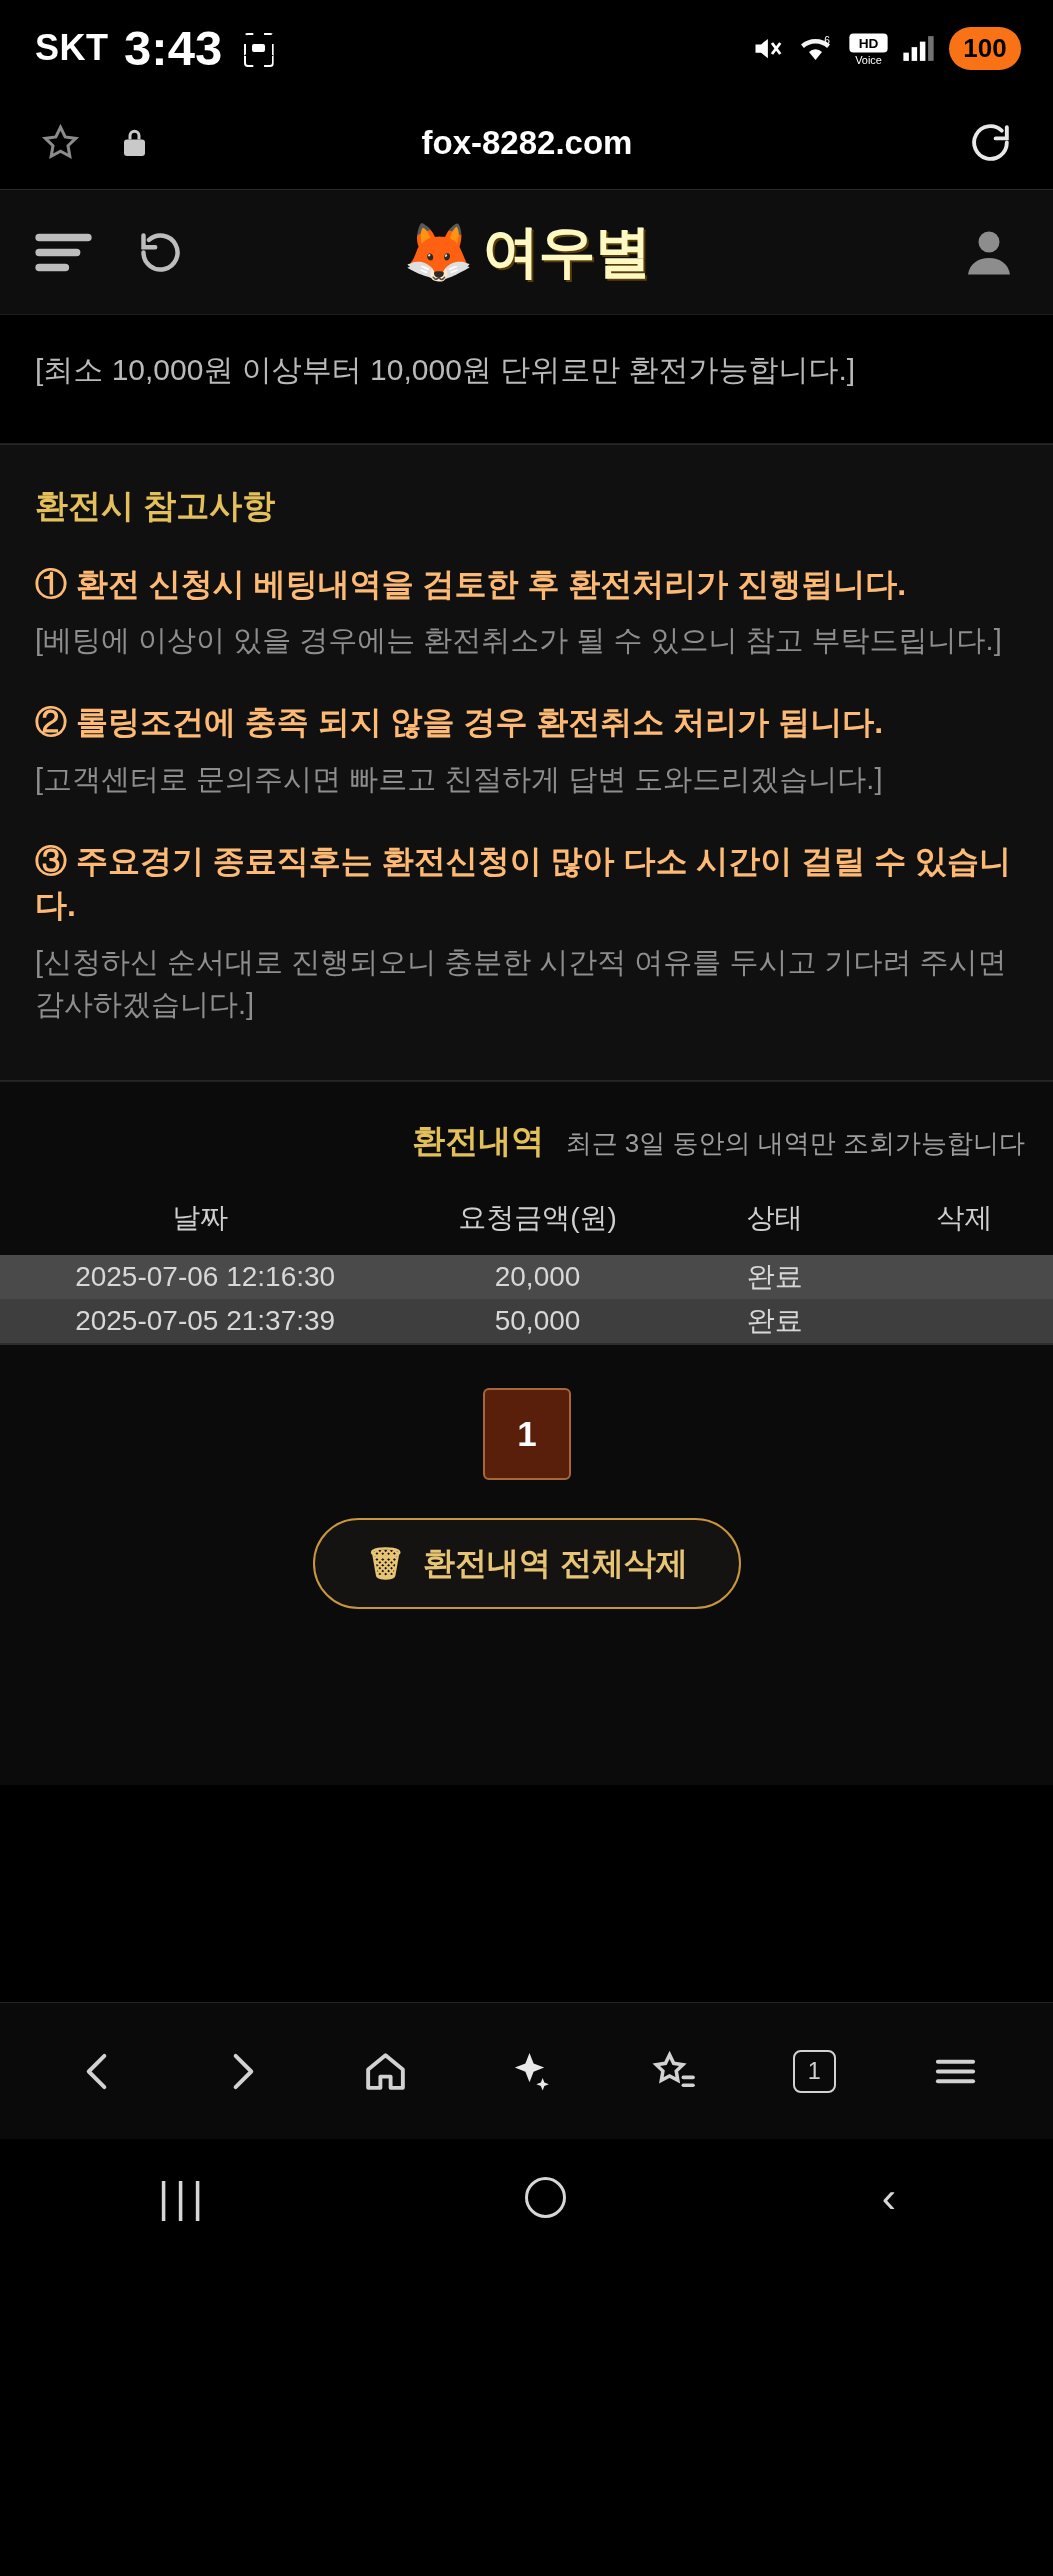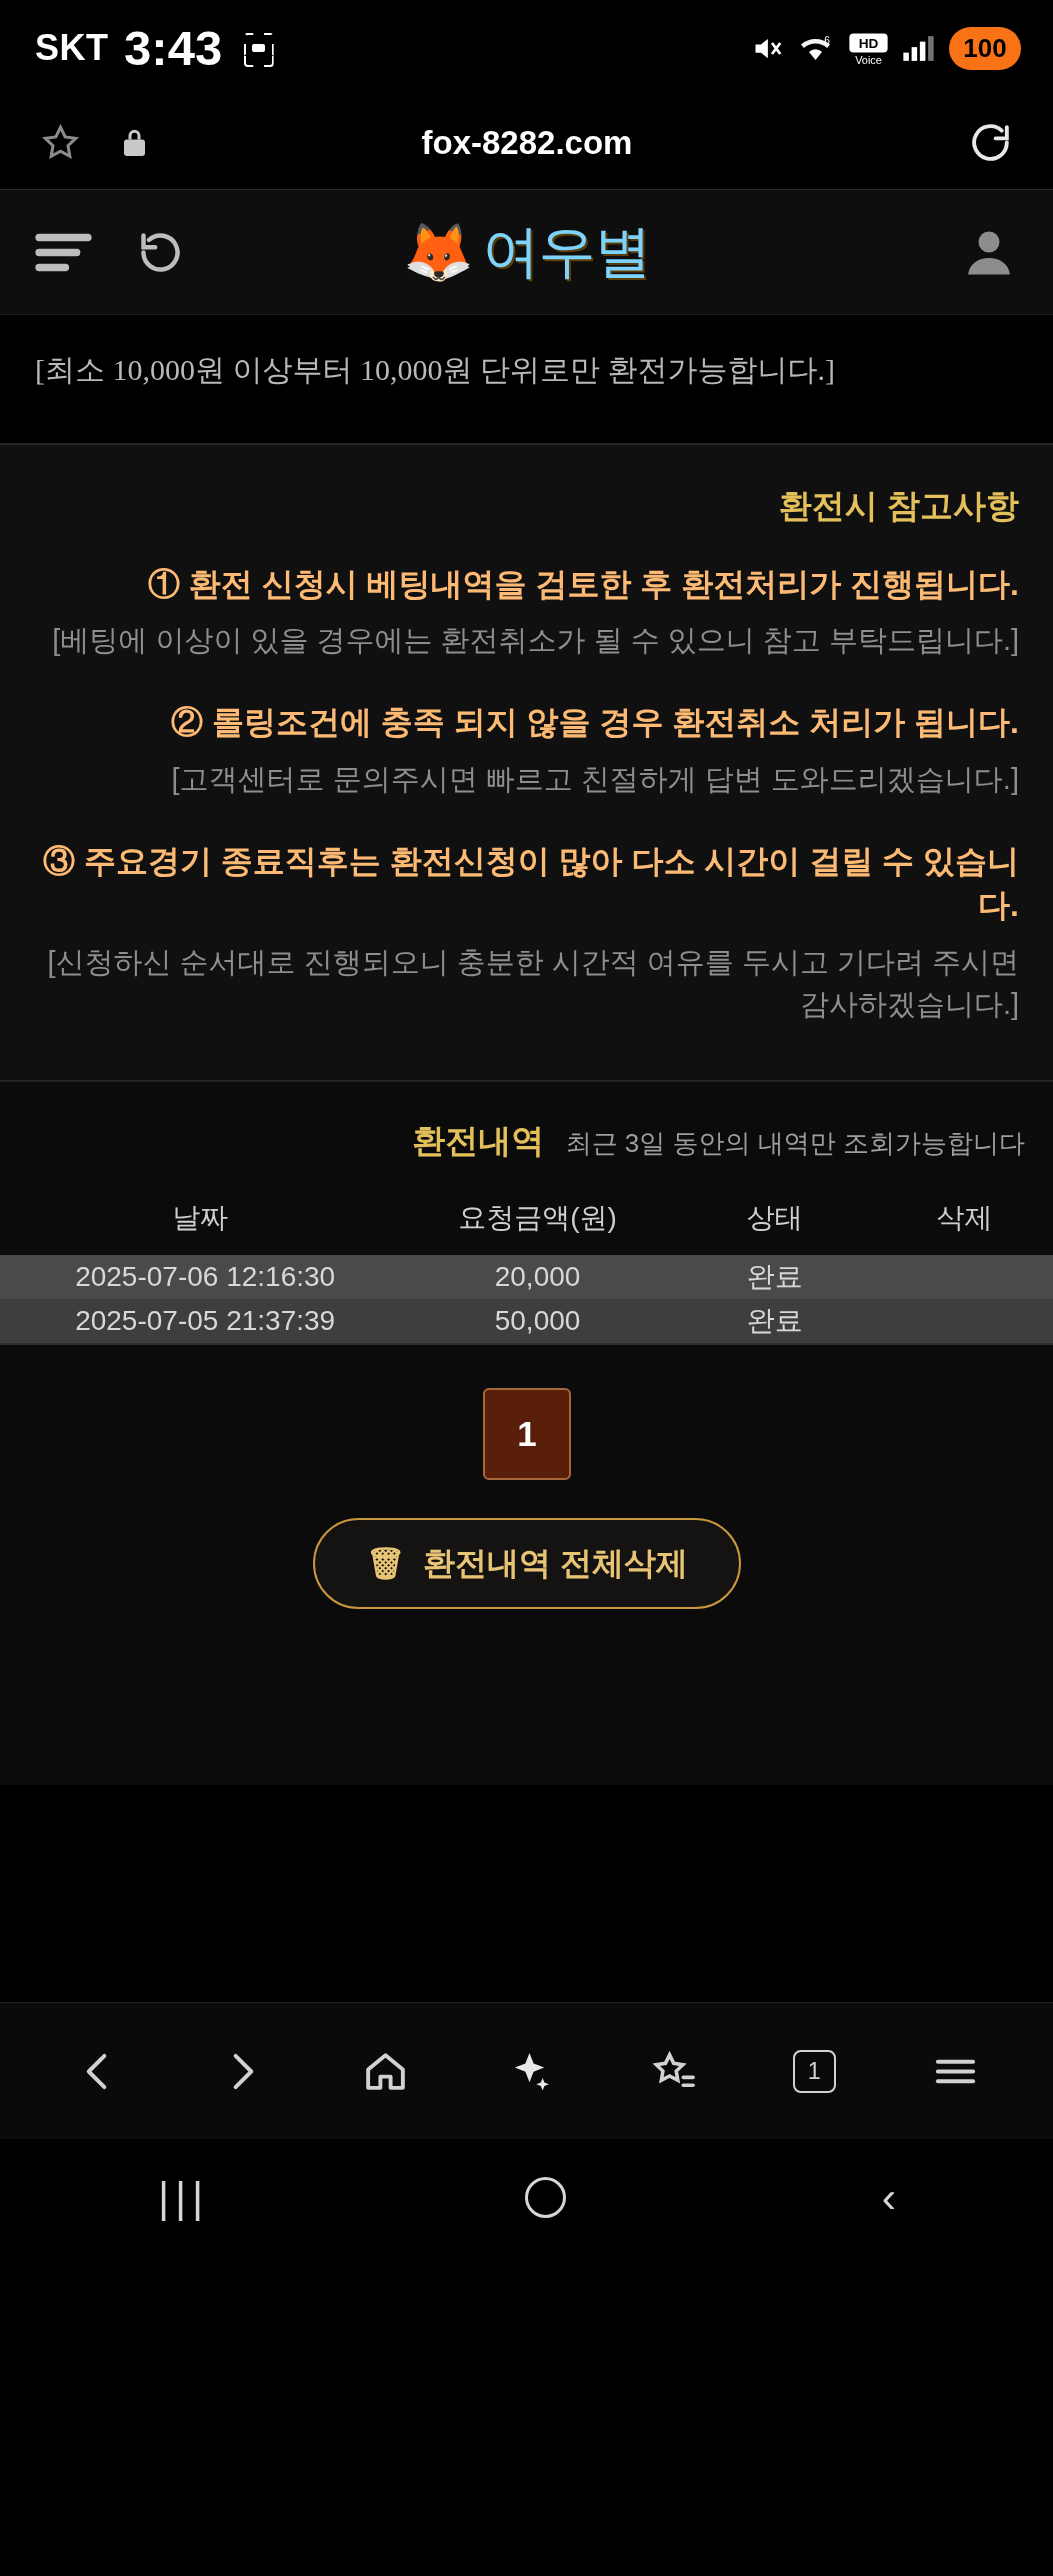--- a/index.html
+++ b/index.html
@@ -108,48 +108,46 @@
     position: absolute;
     left: 50%;
     transform: translateX(-50%);
     display: flex;
     align-items: center;
     gap: 7.8px;
   }
   .fox-emoji { font-size: 57px; line-height: 1; }
   .logo-text {
     font-size: 57px;
-    font-weight: 400;
-    color: #7dd3fc;
+    font-weight: 700;
+    color: #fef9c3;
     letter-spacing: -1px;
     text-shadow: 2px 2px 0 #5a3c06;
   }
   .sh-right { margin-left: auto; }
 
   
   .content {
     flex: 1 1 auto;
     overflow: hidden;
     background: #000;
     position: relative;
   }
   .notice-top {
     padding: 33px 35px 51px;
     color: #b9b9b9;
     font-size: 30px;
     line-height: 1.45;
     border-bottom: 1px solid #1e1e1e;
-    font-family: Liberation Serif, serif;
   }
   .panel {
     background: #111010;
     border-top: 1px solid #262626;
     border-bottom: 1px solid #262626;
     padding: 39px 35px 55px;
-    text-align: right;
   }
   .panel h2 {
     color: #e3c05a;
     font-size: 33px;
     font-weight: 700;
     margin-bottom: 33px;
   }
   .rule {
     color: #fdba74;
     font-size: 32px;

